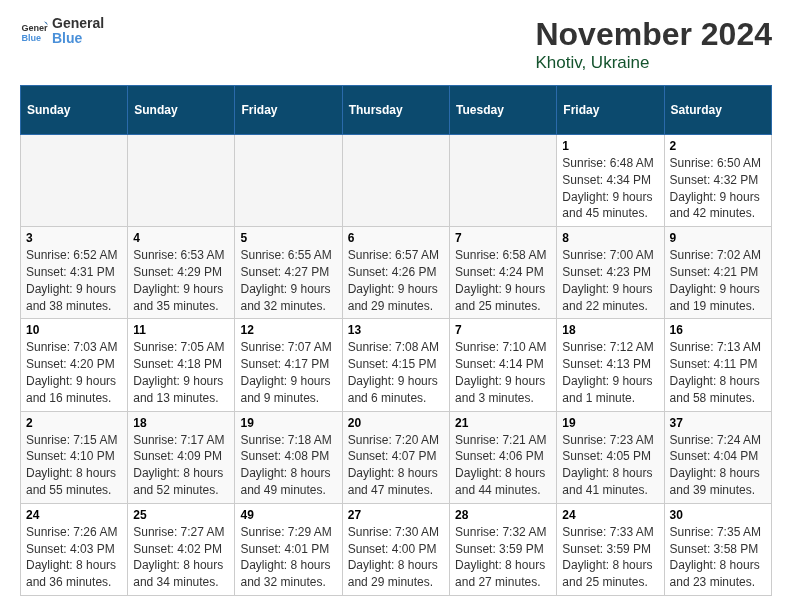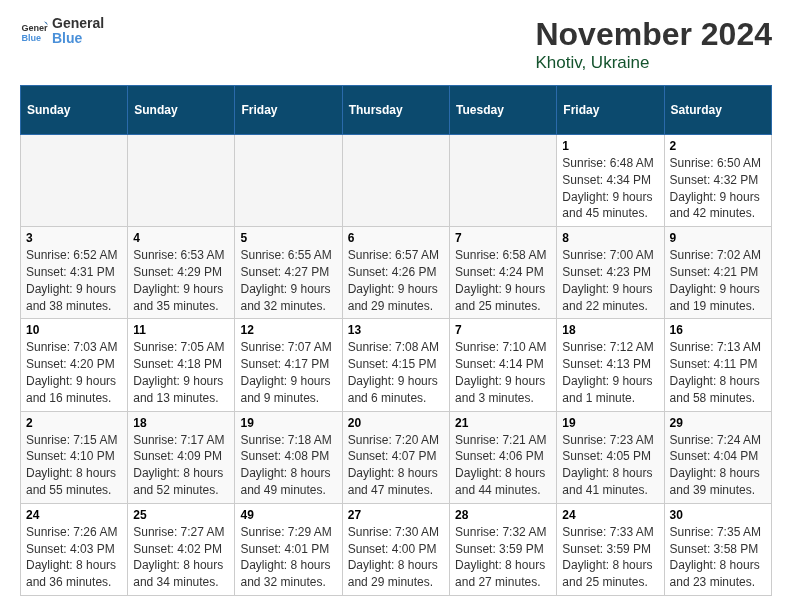--- a/index.html
+++ b/index.html
@@ -210,21 +210,21 @@
           </td>
           <td>
             <span class="day-num">21</span>
             <div class="day-info">Sunrise: 7:21 AM<br>Sunset: 4:06 PM<br>Daylight: 8 hours and 44 minutes.</div>
           </td>
           <td>
             <span class="day-num">19</span>
             <div class="day-info">Sunrise: 7:23 AM<br>Sunset: 4:05 PM<br>Daylight: 8 hours and 41 minutes.</div>
           </td>
           <td>
-            <span class="day-num">29</span>
+            <span class="day-num">37</span>
             <div class="day-info">Sunrise: 7:24 AM<br>Sunset: 4:04 PM<br>Daylight: 8 hours and 39 minutes.</div>
           </td>
         </tr>
         <tr>
           <td>
             <span class="day-num">24</span>
             <div class="day-info">Sunrise: 7:26 AM<br>Sunset: 4:03 PM<br>Daylight: 8 hours and 36 minutes.</div>
           </td>
           <td>
             <span class="day-num">25</span>

